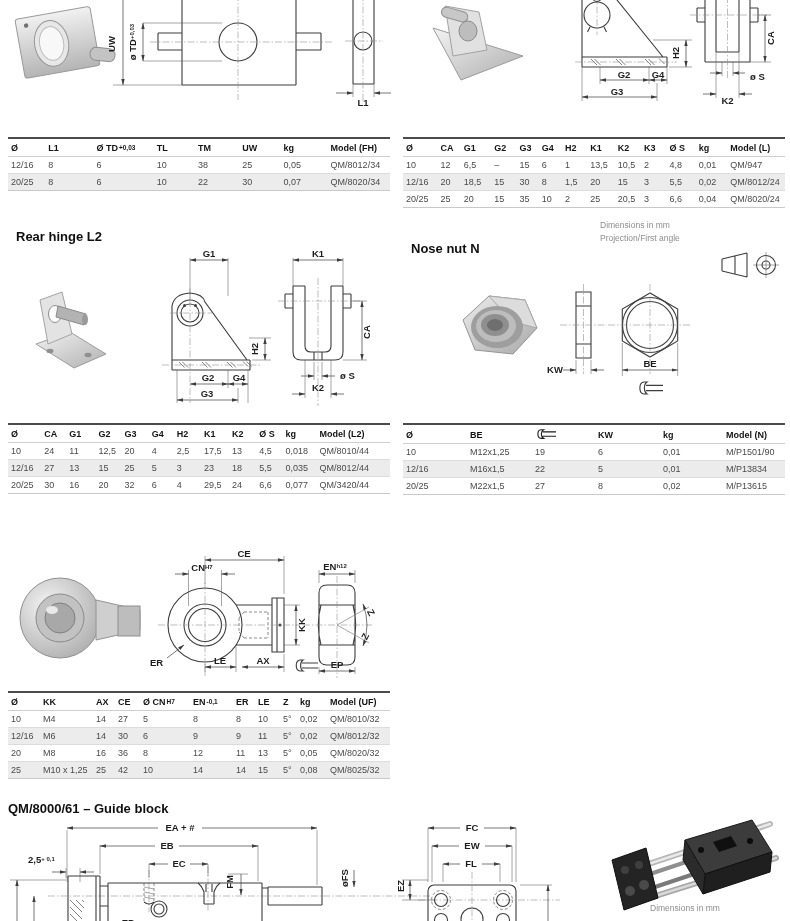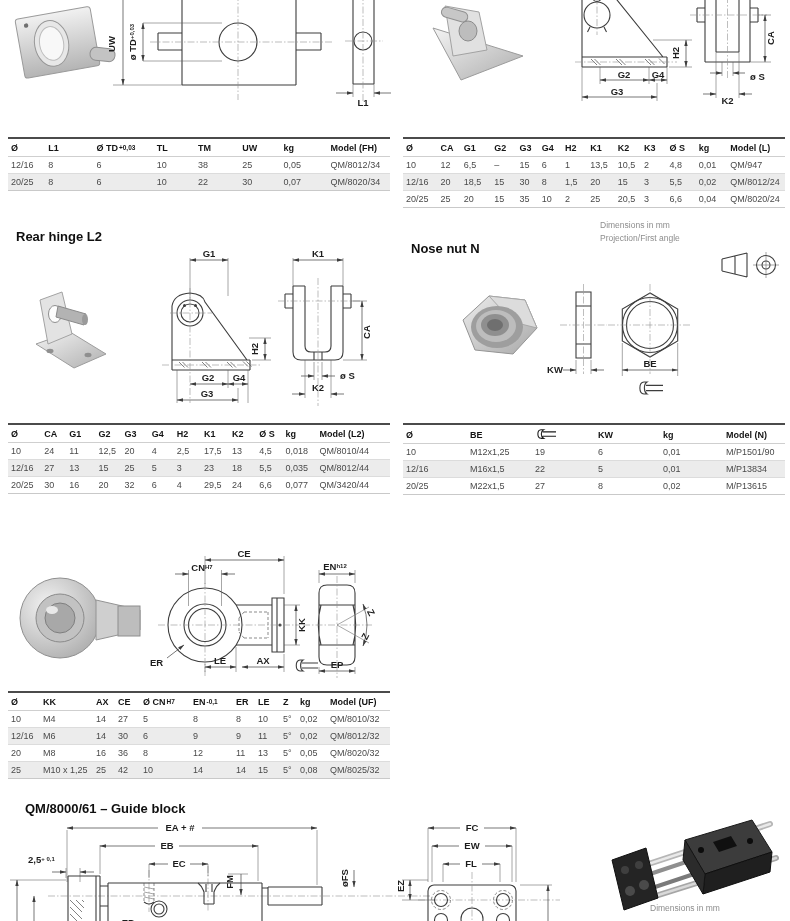--- a/index.html
+++ b/index.html
@@ -656,21 +656,21 @@
           <td>14</td>
           <td>14</td>
           <td>15</td>
           <td>5°</td>
           <td>0,08</td>
           <td>QM/8025/32</td>
         </tr>
       </tbody>
     </table>
 
-  <h2 class="heading abs" style="left:17px;top:792px">QM/8000/61 – Guide block</h2>
+  <h2 class="heading abs" style="left:0;top:792px">QM/8000/61 – Guide block</h2>
 
   <svg class="abs" style="left:0;top:812px" width="790" height="109" viewBox="0 0 790 109">
     <defs>
       <marker id="aF" markerWidth="10" markerHeight="8" refX="8.6" refY="3" orient="auto-start-reverse">
         <path d="M0,0.6 L9,3 L0,5.4 Z" fill="#3d3d3d"></path>
         </marker>
     </defs>
     <g>
       <path class="cl" d="M48,84 H430 M149,58 V100 M208,54 V100"></path>
       <path class="tl" d="M67,18 V70 M317,18 V73 M100,33 V62 M258,33 V69 M10,68 H66 M149,52 V66 M208,52 V64"></path>

